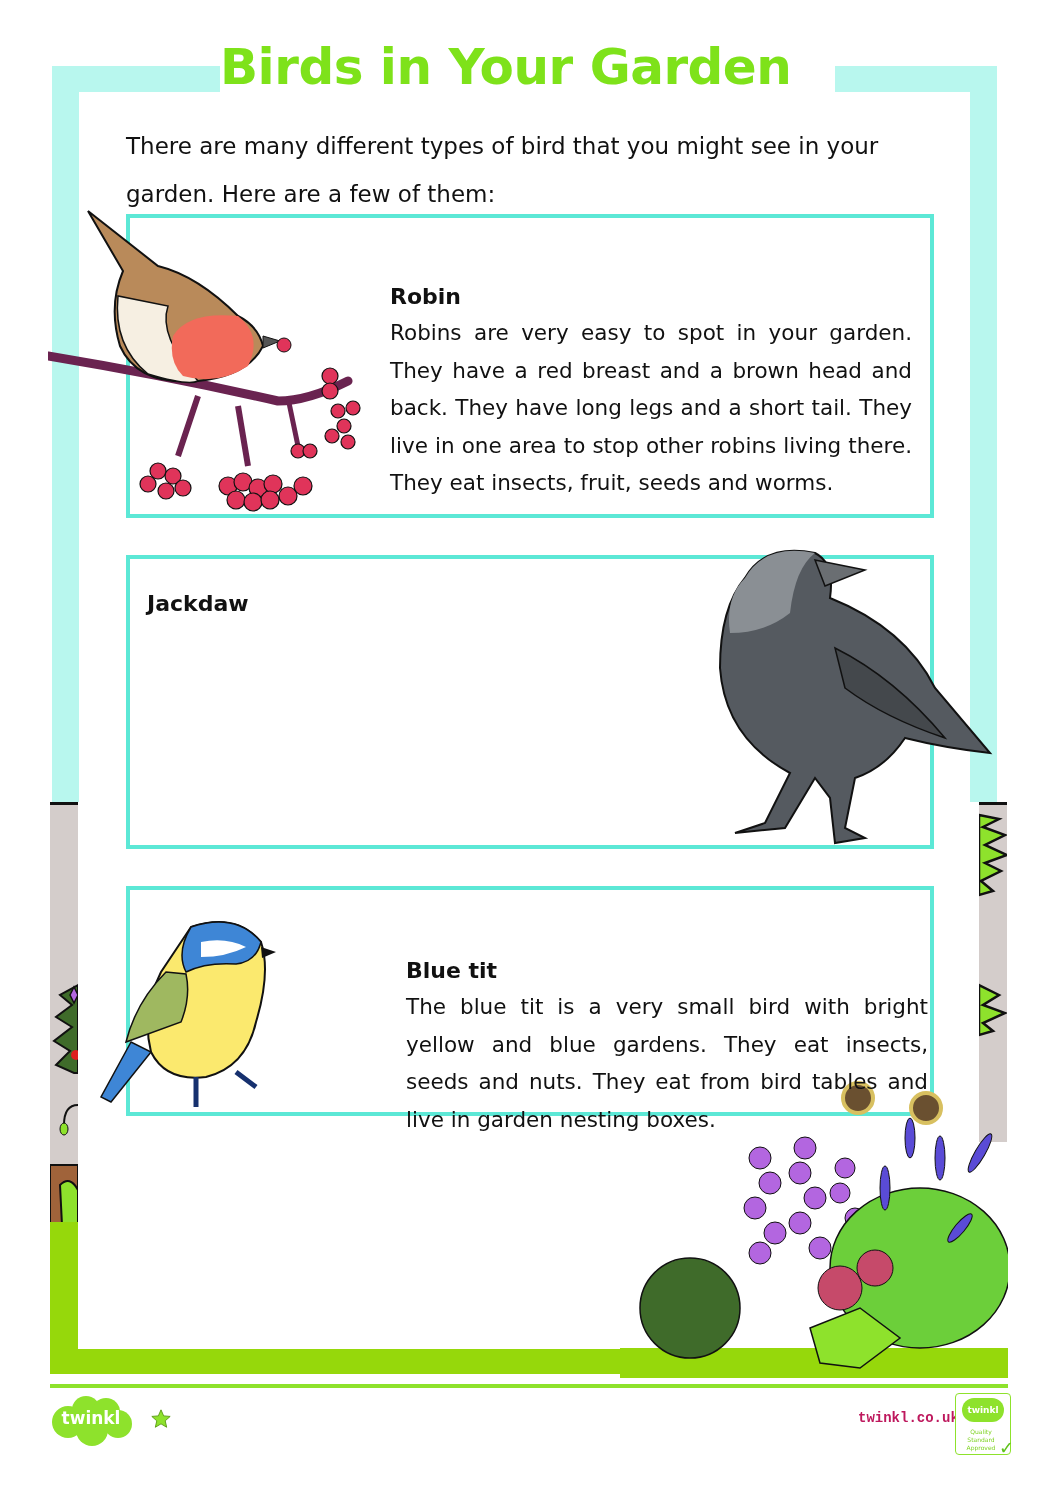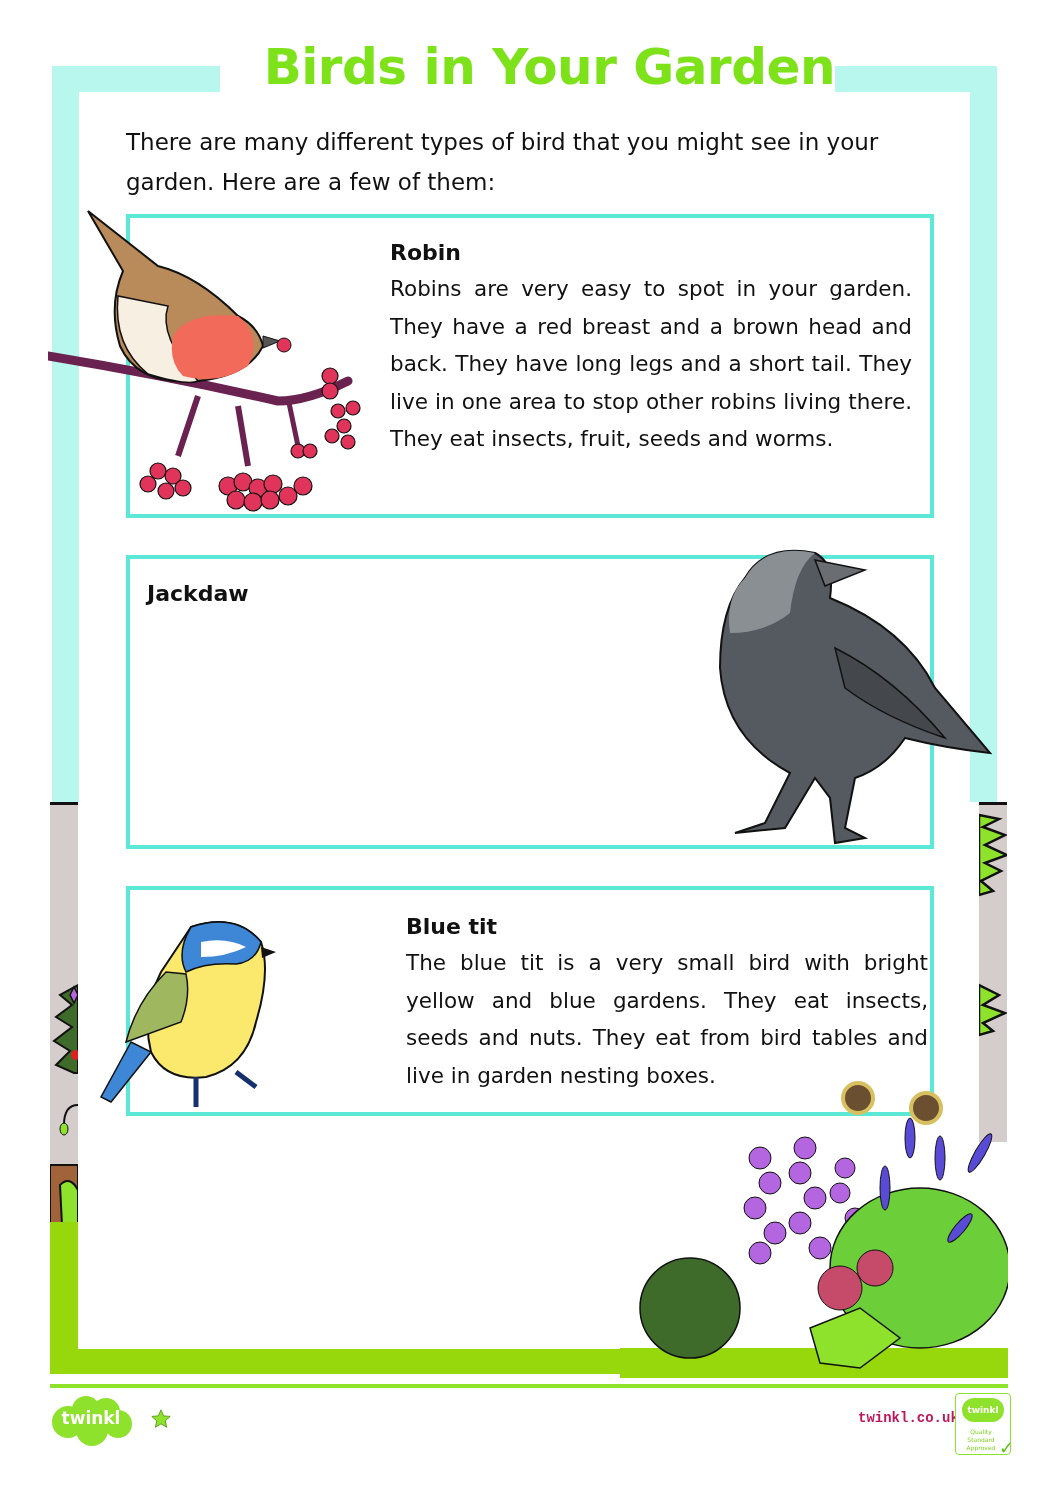--- a/index.html
+++ b/index.html
@@ -10,34 +10,34 @@
   .frame-top-left { position: absolute; left: 52px; top: 66px; width: 168px; height: 26px; background: #b8f7ee; }
   .frame-top-right { position: absolute; left: 835px; top: 66px; width: 162px; height: 26px; background: #b8f7ee; }
   .frame-left-teal { position: absolute; left: 52px; top: 66px; width: 27px; height: 736px; background: #b8f7ee; }
   .frame-right-teal { position: absolute; left: 970px; top: 66px; width: 27px; height: 736px; background: #b8f7ee; }
   .frame-left-grey { position: absolute; left: 50px; top: 802px; width: 28px; height: 420px; background: #d4cdcb; border-top: 3px solid #111; }
   .frame-right-grey { position: absolute; left: 979px; top: 802px; width: 28px; height: 340px; background: #d4cdcb; border-top: 3px solid #111; }
   .frame-left-green { position: absolute; left: 50px; top: 1222px; width: 28px; height: 130px; background: #96d80b; }
   .frame-bottom-green { position: absolute; left: 50px; top: 1349px; width: 958px; height: 25px; background: #96d80b; }
   .footer-line { position: absolute; left: 50px; top: 1384px; width: 958px; height: 4px; background: #8ee22c; }
 
-  .title { position: absolute; left: 220px; top: 38px; width: 615px; text-align: right;
+  .title { position: absolute; left: 220px; top: 38px; width: 615px; text-align: left;
            font-family: "DejaVu Sans", sans-serif; font-weight: bold; font-size: 50px; color: #7ee21a; letter-spacing: -0.5px; }
 
-  .intro { position: absolute; left: 126px; top: 122px; width: 820px; font-size: 23px; line-height: 40px; color: #111; }
+  .intro { position: absolute; left: 126px; top: 122px; width: 820px; font-size: 23px; line-height: 48px; color: #111; }
 
   .card { position: absolute; border: 4px solid #5ce8d6; background: #fff; }
   .card-robin { left: 126px; top: 214px; width: 808px; height: 304px; }
   .card-jackdaw { left: 126px; top: 555px; width: 808px; height: 294px; }
   .card-bluetit { left: 126px; top: 886px; width: 808px; height: 230px; }
 
-  .card-text { position: absolute; font-size: 21.5px; line-height: 37.5px; text-align: justify; }
+  .card-text { position: absolute; font-size: 21.5px; line-height: 37.5px; text-align: justify; margin-top: 44px; }
   .card-text h3 { font-size: 22px; font-weight: bold; line-height: 34px; margin-bottom: 0; }
   .robin-text { left: 390px; top: 236px; width: 522px; }
-  .jackdaw-text { left: 147px; top: 577px; width: 533px; }
+  .jackdaw-text { left: 147px; top: 543px; width: 533px; }
   .bluetit-text { left: 406px; top: 910px; width: 522px; }
 
   .illus { position: absolute; }
   .robin-illus { left: 48px; top: 186px; width: 320px; height: 330px; }
   .jackdaw-illus { left: 705px; top: 538px; width: 290px; height: 330px; }
   .bluetit-illus { left: 96px; top: 902px; width: 200px; height: 230px; }
   .garden-illus { left: 620px; top: 1078px; width: 388px; height: 300px; }
 
   .footer-logo { position: absolute; left: 48px; top: 1394px; width: 86px; height: 54px; }
   .footer-star { position: absolute; left: 150px; top: 1408px; width: 22px; height: 22px; }

